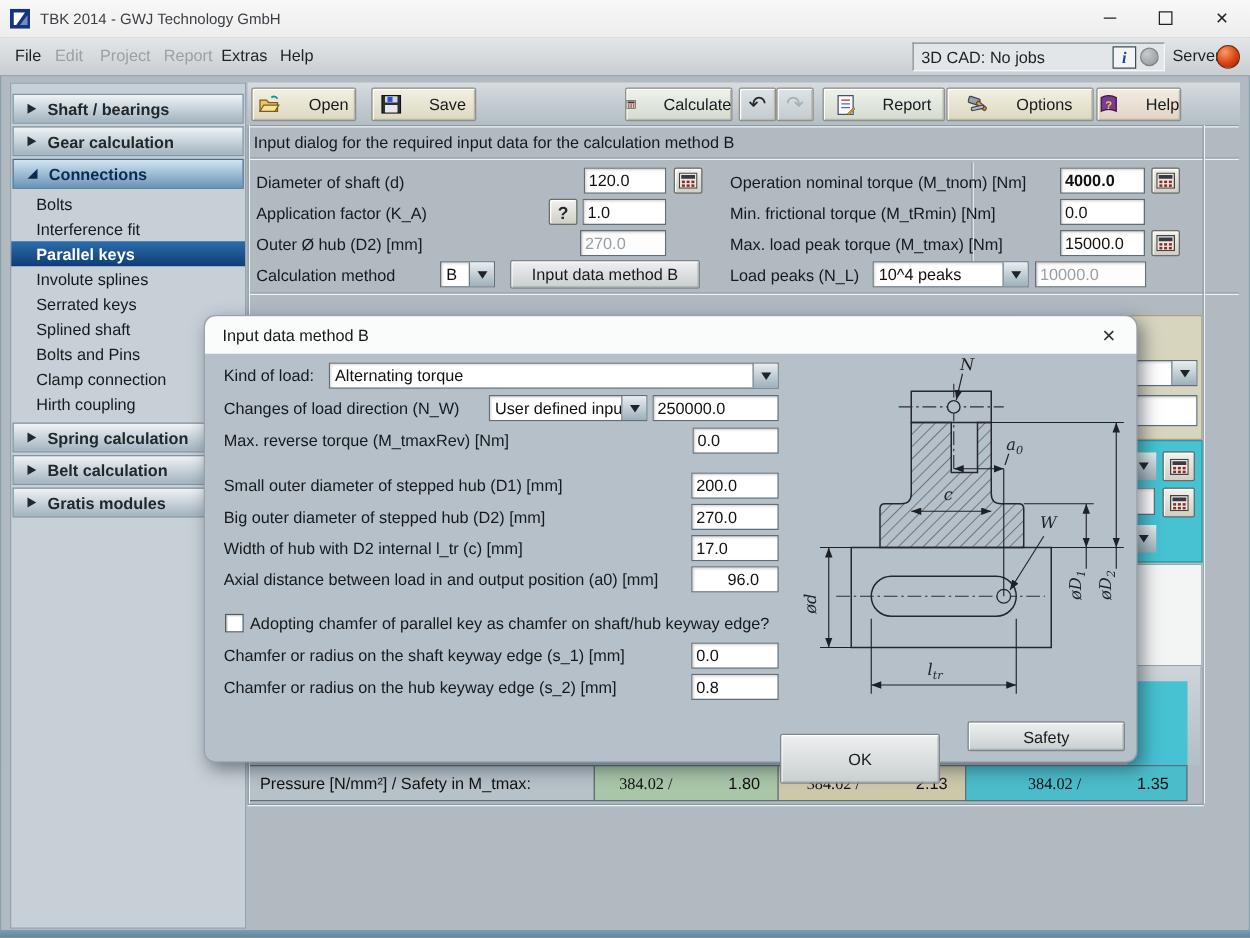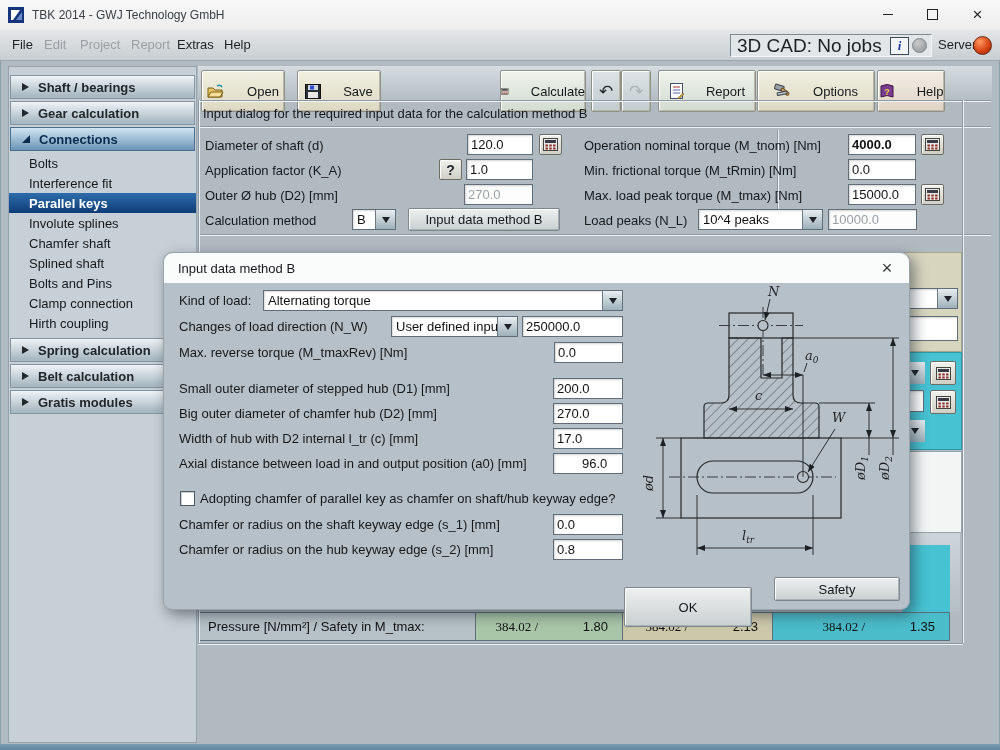--- a/index.html
+++ b/index.html
@@ -16,42 +16,42 @@
   .wcbox{position:absolute;right:0;top:0;display:flex;}
   .wc-min i{display:block;width:10px;height:1px;background:#222;}
   .wc-max i{display:block;width:9px;height:9px;border:1px solid #222;}
   .wc-close{font-size:17px;}
   .menubar{left:0;top:30px;width:1000px;height:30px;background:linear-gradient(#e4e6e8,#c8ced2);
            border-bottom:1px solid #9aa6ad;}
   .menuitem{position:absolute;top:7px;font-size:13px;color:#1c2125;}
   .menuitem.gray{color:#9aa0a5;}
   .cadbox{left:730px;top:4px;width:200px;height:21px;background:#e3e6e8;border:1px solid;
           border-color:#7e8b92 #f4f6f7 #f4f6f7 #7e8b92;display:flex;align-items:center;}
-  .cadtext{font-size:19px;color:#1c2125;margin-left:6px;flex:1;}
+  .cadtext{font-size:13px;color:#1c2125;margin-left:6px;flex:1;}
   .ibtn{width:17px;height:16px;background:#f2f4f6;border:1px solid #3d4d57;color:#1f3f9e;
         font:bold italic 13px "Liberation Serif",serif;text-align:center;line-height:15px;margin-right:3px;}
   .graydot{width:13px;height:13px;border-radius:50%;background:radial-gradient(circle at 35% 30%,#c9c9c9,#8f9599);border:1px solid #7d8489;margin-right:4px;}
   .serverlbl{position:absolute;left:938px;top:7px;font-size:13px;color:#1c2125;}
   .reddot{position:absolute;left:973px;top:6px;width:17px;height:17px;border-radius:50%;
           background:radial-gradient(circle at 35% 28%,#ff9a60,#d84415 55%,#8f2406);border:1px solid #6e2a10;}
   .bottomstrip{left:0;top:744px;width:1000px;height:6px;background:linear-gradient(#7d9cb2,#5f86a0);}
   
   .sidebar{left:8px;top:66px;width:189px;height:677px;background:#c7d0d6;border:1px solid #95a3ac;box-sizing:border-box;padding-top:8px;}
   .sbheader{height:24px;margin:0 1px 2px 1px;display:flex;align-items:center;gap:9px;padding-left:11px;
             font-size:13px;font-weight:bold;color:#22272b;
             background:linear-gradient(#eff3f6,#a9b9c3 90%);border:1px solid #8494a0;box-sizing:border-box;}
   .sbheader.conn{background:linear-gradient(#d2e4f0,#6a95b8);color:#0a2c50;border-color:#4a6e8e;}
   .tri-right{width:0;height:0;border-top:4px solid transparent;border-bottom:4px solid transparent;border-left:7px solid #23282c;}
   .tri-exp{width:0;height:0;border-left:8px solid transparent;border-bottom:8px solid #0a2c50;}
   .sbitem{height:20px;display:flex;align-items:center;padding-left:20px;font-size:13px;color:#15191c;}
   .sbitem.sel{background:linear-gradient(#2d6dab,#0e3d77);color:#fff;font-weight:bold;}
   .sbgap{height:5px;}
   
   .toolbarband{left:198px;top:66px;width:794px;height:34px;background:linear-gradient(#d6dce0,#b3bdc4);}
-  .tbtn{position:absolute;top:70px;height:42px;box-sizing:border-box;border:1px solid #8f9088;border-radius:2px;
+  .tbtn{position:absolute;top:70px;height:27px;box-sizing:border-box;border:1px solid #8f9088;border-radius:2px;
         background:linear-gradient(#f7f6f1,#d9d7ca);box-shadow:inset 1px 1px 0 #ffffff,inset -1px -1px 0 #b9b7a9;
         display:flex;align-items:center;justify-content:center;gap:22px;font-size:13px;color:#15191c;}
   .tbtn.t2{background:linear-gradient(#eef2ec,#d3dcd0);}
   .tbtn.t3{background:linear-gradient(#f2f0e2,#dcd8c2);}
   .tbtn.t4{background:linear-gradient(#f3ece4,#e0d4c6);}
   .tbtn.flat{background:linear-gradient(#dde3e6,#c3ccd1);}
   .undoglyph{font-size:17px;color:#23282c;}
   .redoglyph{font-size:17px;color:#a9b0b5;}
   .groove{border-top:1px solid #8d99a2;border-bottom:1px solid #eef2f5;height:0;}
   .vgroove{border-left:1px solid #8d99a2;border-right:1px solid #eef2f5;width:0;}
@@ -158,21 +158,21 @@
       <span>Gear calculation</span>
     </div>
     <div class="sbheader conn">
       <span class="tri-exp"></span>
       <span>Connections</span>
     </div>
     <div class="sbitem">Bolts</div>
     <div class="sbitem">Interference fit</div>
     <div class="sbitem sel">Parallel keys</div>
     <div class="sbitem">Involute splines</div>
-    <div class="sbitem">Chamfer shaft</div>
+    <div class="sbitem">Serrated keys</div>
     <div class="sbitem">Splined shaft</div>
     <div class="sbitem">Bolts and Pins</div>
     <div class="sbitem">Clamp connection</div>
     <div class="sbitem">Hirth coupling</div>
     <div class="sbgap"></div>
     <div class="sbheader">
       <span class="tri-right"></span>
       <span>Spring calculation</span>
     </div>
     <div class="sbheader">
@@ -380,21 +380,21 @@
         </span>
     </div>
     <input class="field" style="left: 358px; top: 63px; width: 101px;" readonly="" value="250000.0">
 
     <span class="abs lbl" style="left:15px;top:92px">Max. reverse torque (M_tmaxRev) [Nm]</span>
     <input class="field" style="left: 390px; top: 89px; width: 69px;" readonly="" value="0.0">
 
     <span class="abs lbl" style="left:15px;top:128px">Small outer diameter of stepped hub (D1) [mm]</span>
     <input class="field" style="left: 389px; top: 125px; width: 70px;" readonly="" value="200.0">
 
-    <span class="abs lbl" style="left:15px;top:153px">Big outer diameter of chamfer hub (D2) [mm]</span>
+    <span class="abs lbl" style="left:15px;top:153px">Big outer diameter of stepped hub (D2) [mm]</span>
     <input class="field" style="left: 389px; top: 150px; width: 70px;" readonly="" value="270.0">
 
     <span class="abs lbl" style="left:15px;top:178px">Width of hub with D2 internal l_tr (c) [mm]</span>
     <input class="field" style="left: 389px; top: 175px; width: 70px;" readonly="" value="17.0">
 
     <span class="abs lbl" style="left:15px;top:203px">Axial distance between load in and output position (a0) [mm]</span>
     <input class="field" style="left: 389px; top: 200px; width: 70px; padding-left: 28px;" readonly="" value="96.0">
 
     <div class="cb" style="left:16px;top:238px"></div>
     <span class="abs lbl" style="left:36px;top:238px">Adopting chamfer of parallel key as chamfer on shaft/hub keyway edge?</span>

